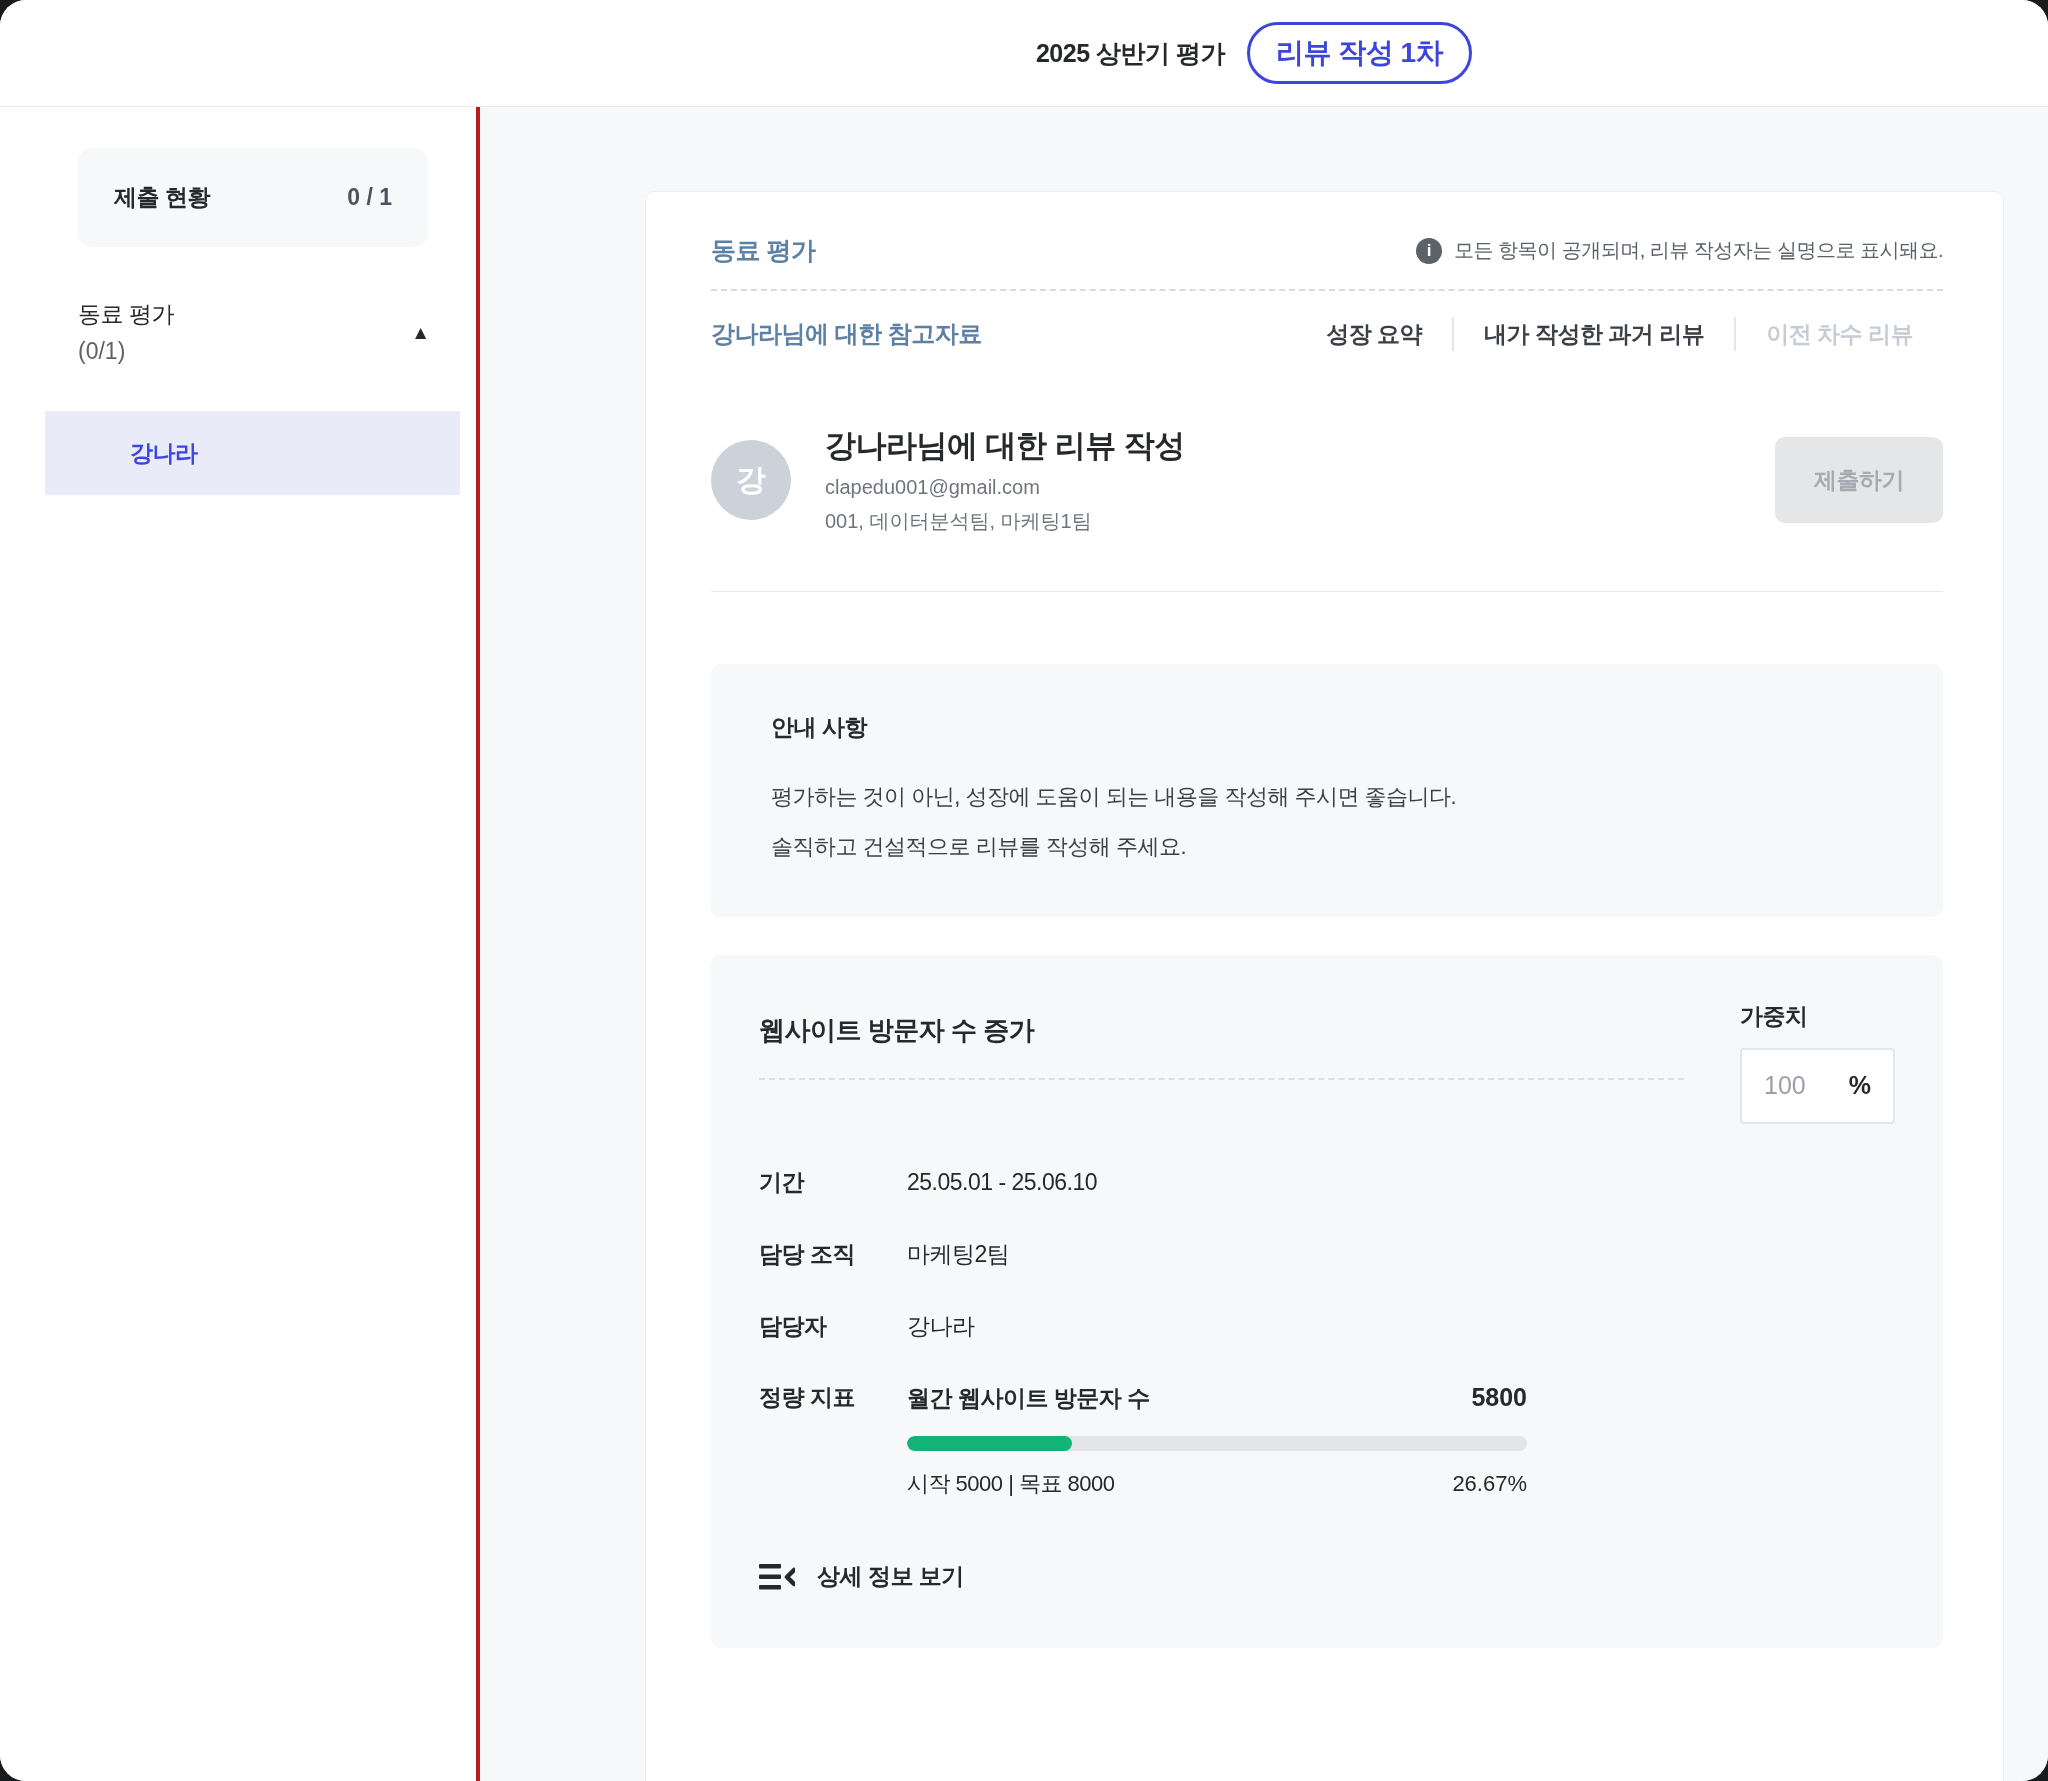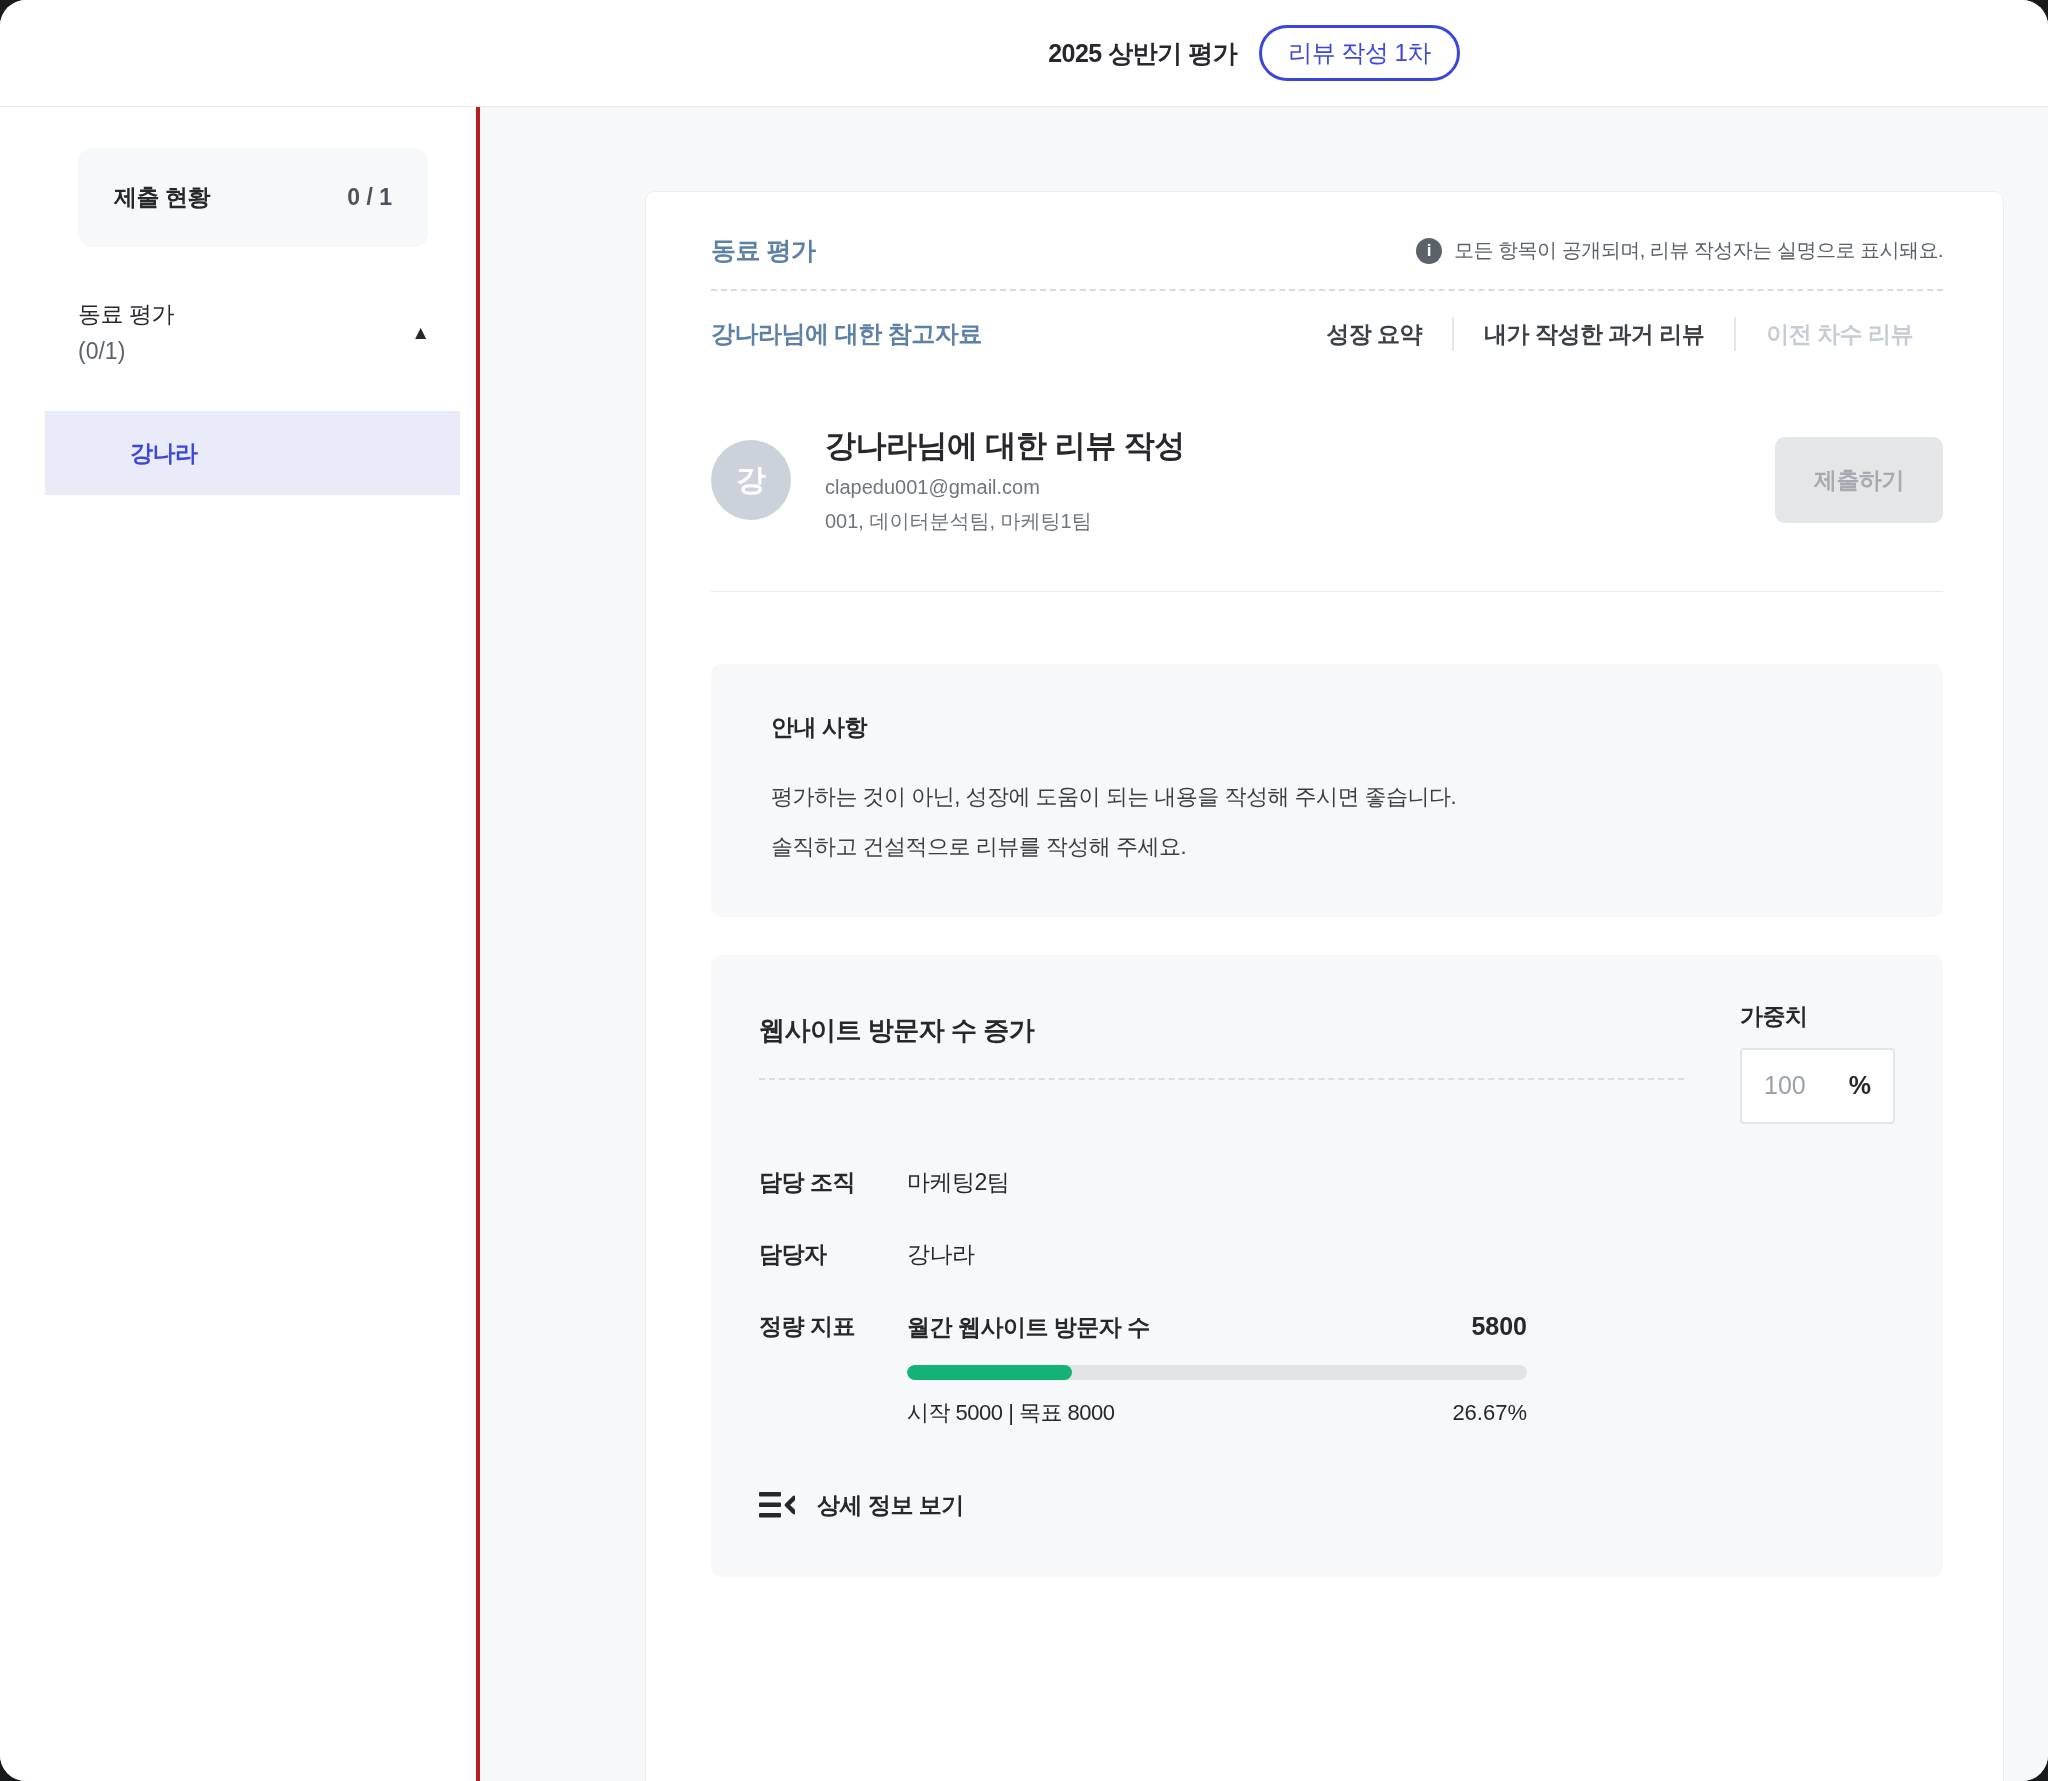--- a/index.html
+++ b/index.html
@@ -4,21 +4,21 @@
 <style>
   * { margin:0; padding:0; box-sizing:border-box; }
   html,body { background:#191a1c; }
   body { font-family:"Liberation Sans","DejaVu Sans",sans-serif; width:2048px; height:1781px; }
   .page { width:2048px; height:1781px; background:#fff; border-radius:26px; overflow:hidden; display:flex; flex-direction:column; }
 
   
   .top-header { position:relative; height:107px; background:#fff; border-bottom:1px solid #e8eaec; flex:0 0 auto; }
   .top-header-inner { position:absolute; left:460px; right:0; top:0; bottom:0; display:flex; align-items:center; justify-content:center; gap:22px; }
   .app-title { font-size:25px; font-weight:bold; color:#26282c; letter-spacing:-0.5px; }
-  .round-badge { border:3px solid #3c46dd; color:#3c46dd; font-size:24px; font-weight:normal; border-radius:999px; padding:9px 26px; background:#fff; letter-spacing:-0.5px; }
+  .round-badge { border:3px solid #3c46dd; color:#3c46dd; font-size:28px; font-weight:bold; border-radius:999px; padding:9px 26px; background:#fff; letter-spacing:-0.5px; }
 
   
   .body-wrap { flex:1 1 auto; display:flex; min-height:0; }
   .sidebar { width:480px; flex:0 0 auto; background:#fff; border-right:4px solid #b91c1c; padding-top:41px; }
   .submission-card { margin:0 32px 0 78px; width:350px; background:#f7f8f9; border-radius:14px; padding:34px 36px; display:flex; align-items:center; justify-content:space-between; }
   .submission-label { font-size:23px; font-weight:bold; color:#26282c; letter-spacing:-0.5px; }
   .submission-count { font-size:23px; font-weight:bold; color:#4d5359; }
   .side-section-head { margin:52px 46px 0 78px; display:flex; align-items:center; justify-content:space-between; cursor:pointer; }
   .side-section-titles { display:flex; flex-direction:column; gap:8px; }
   .side-section-title { font-size:23px; color:#26282c; letter-spacing:-0.5px; }
@@ -165,20 +165,24 @@
             <div class="weight-box-wrap">
               <span class="weight-label">가중치</span>
               <div class="weight-input">
                 <span class="weight-value">100</span>
                 <span class="weight-unit">%</span>
               </div>
             </div>
           </div>
 
           <div class="goal-fields">
+            <div class="field-row">
+              <span class="field-label">기간</span>
+              <span class="field-value">25.05.01 - 25.06.10</span>
+            </div>
             <div class="field-row">
               <span class="field-label">담당 조직</span>
               <span class="field-value">마케팅2팀</span>
             </div>
             <div class="field-row">
               <span class="field-label">담당자</span>
               <span class="field-value">강나라</span>
             </div>
 
             <div class="field-row">

